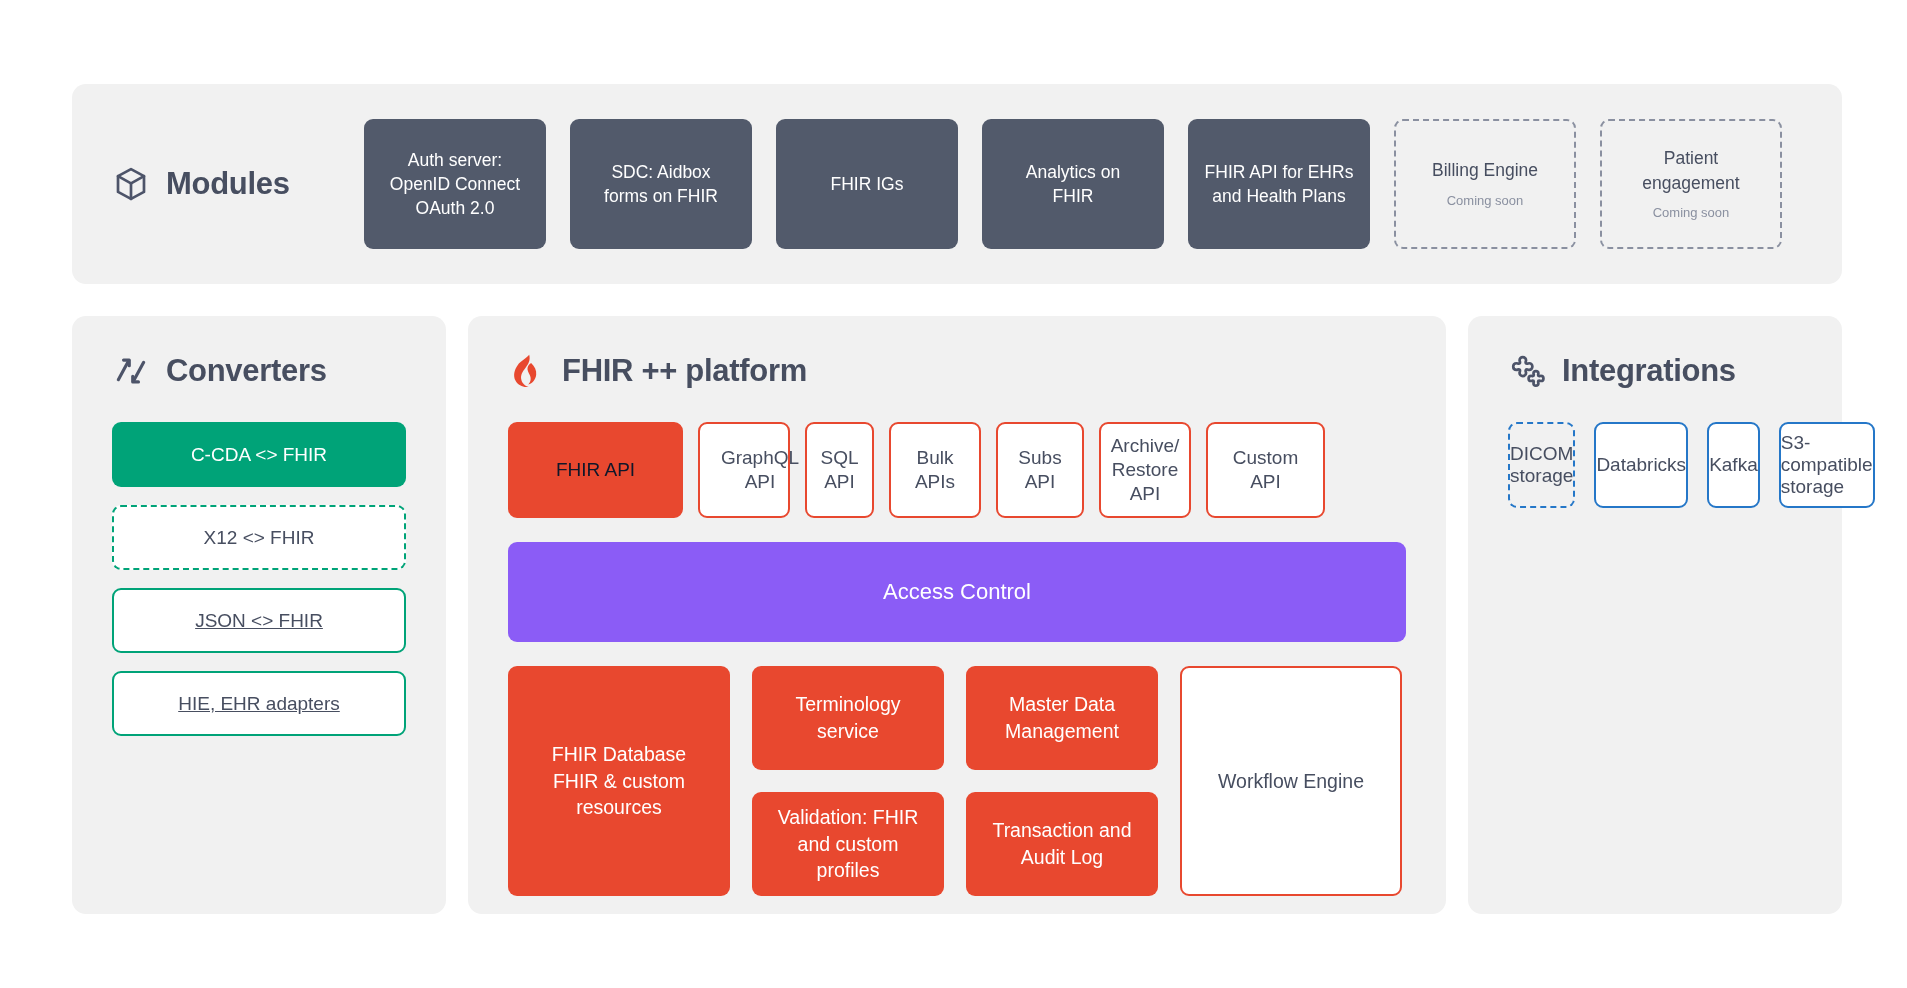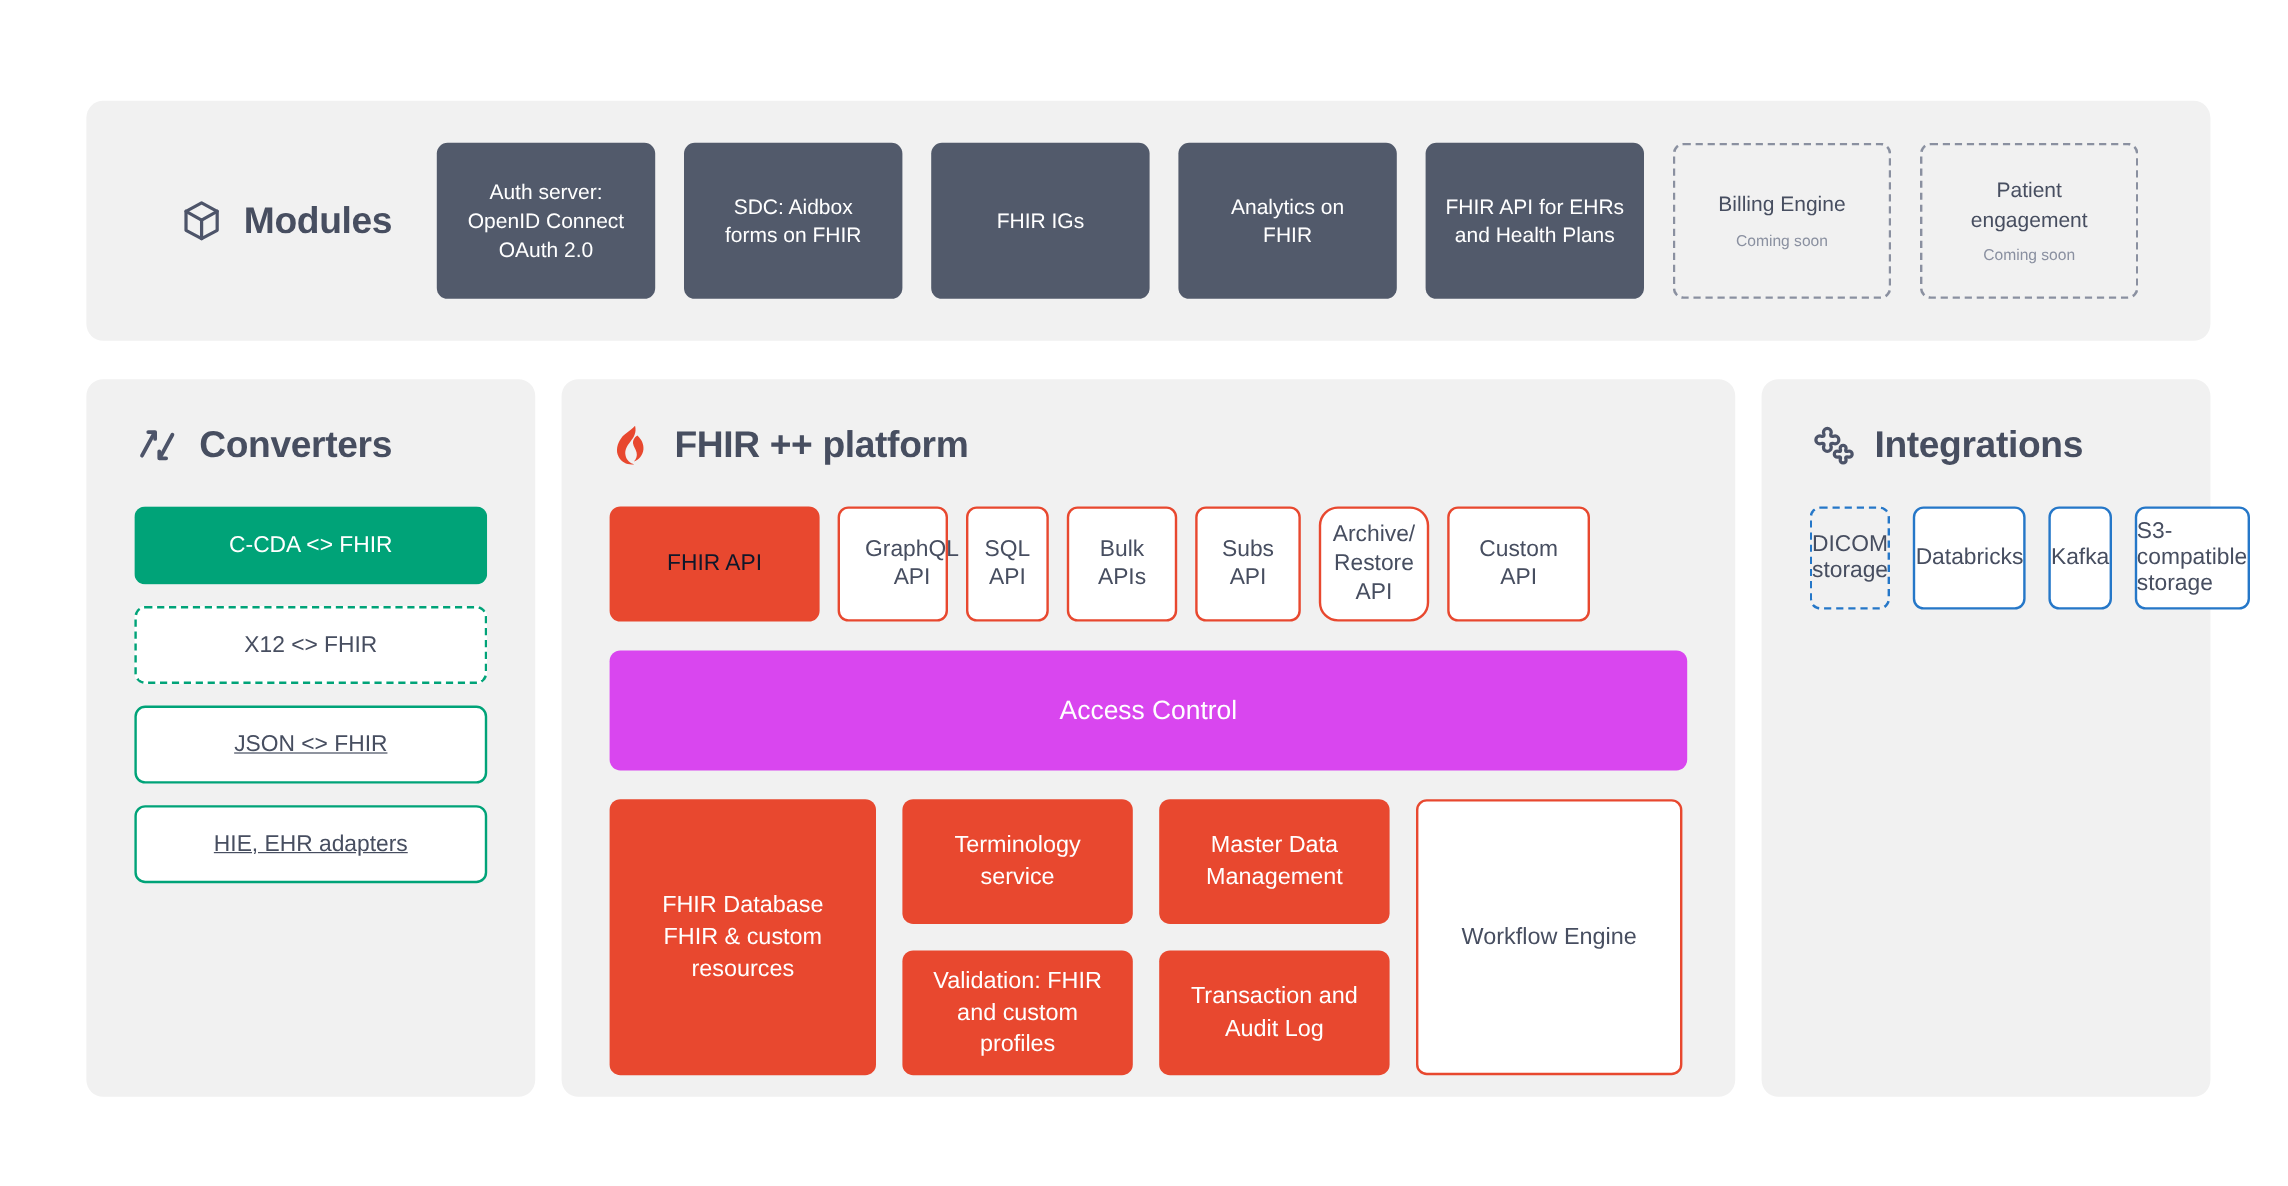--- a/index.html
+++ b/index.html
@@ -53,21 +53,21 @@
     position: absolute;
     left: 0; top: 0;
     width: 1770px;
     height: 200px;
     display: flex;
     align-items: center;
     padding-left: 40px;
     gap: 0;
   }
 
-  .modules-head { width: 252px; flex: 0 0 252px; justify-content: center; }
+  .modules-head { width: 252px; flex: 0 0 252px; }
 
   .modules-list {
     display: flex;
     gap: 24px;
     align-items: stretch;
     height: 130px;
   }
 
   .module-card {
     width: 182px;
@@ -178,27 +178,27 @@
   .api-box.primary {
     background: #e8482f;
     border-color: #e8482f;
     color: #0f172a;
     width: 175px;
   }
   .api-box.w-graphql { width: 92px; padding-left: 39px; }
   .api-box.w-sql     { width: 69px; }
   .api-box.w-bulk    { width: 92px; }
   .api-box.w-subs    { width: 88px; }
-  .api-box.w-archive { width: 92px; border-radius: 16px; }
+  .api-box.w-archive { width: 92px; }
   .api-box.w-custom  { width: 119px; }
 
   .access-bar {
     height: 100px;
     border-radius: 9px;
-    background: #d946ef;
+    background: #8b5cf6;
     color: #ffffff;
     display: flex;
     align-items: center;
     justify-content: center;
     font-size: 22px;
     margin-bottom: 24px;
   }
 
   .core-row {
     display: flex;

